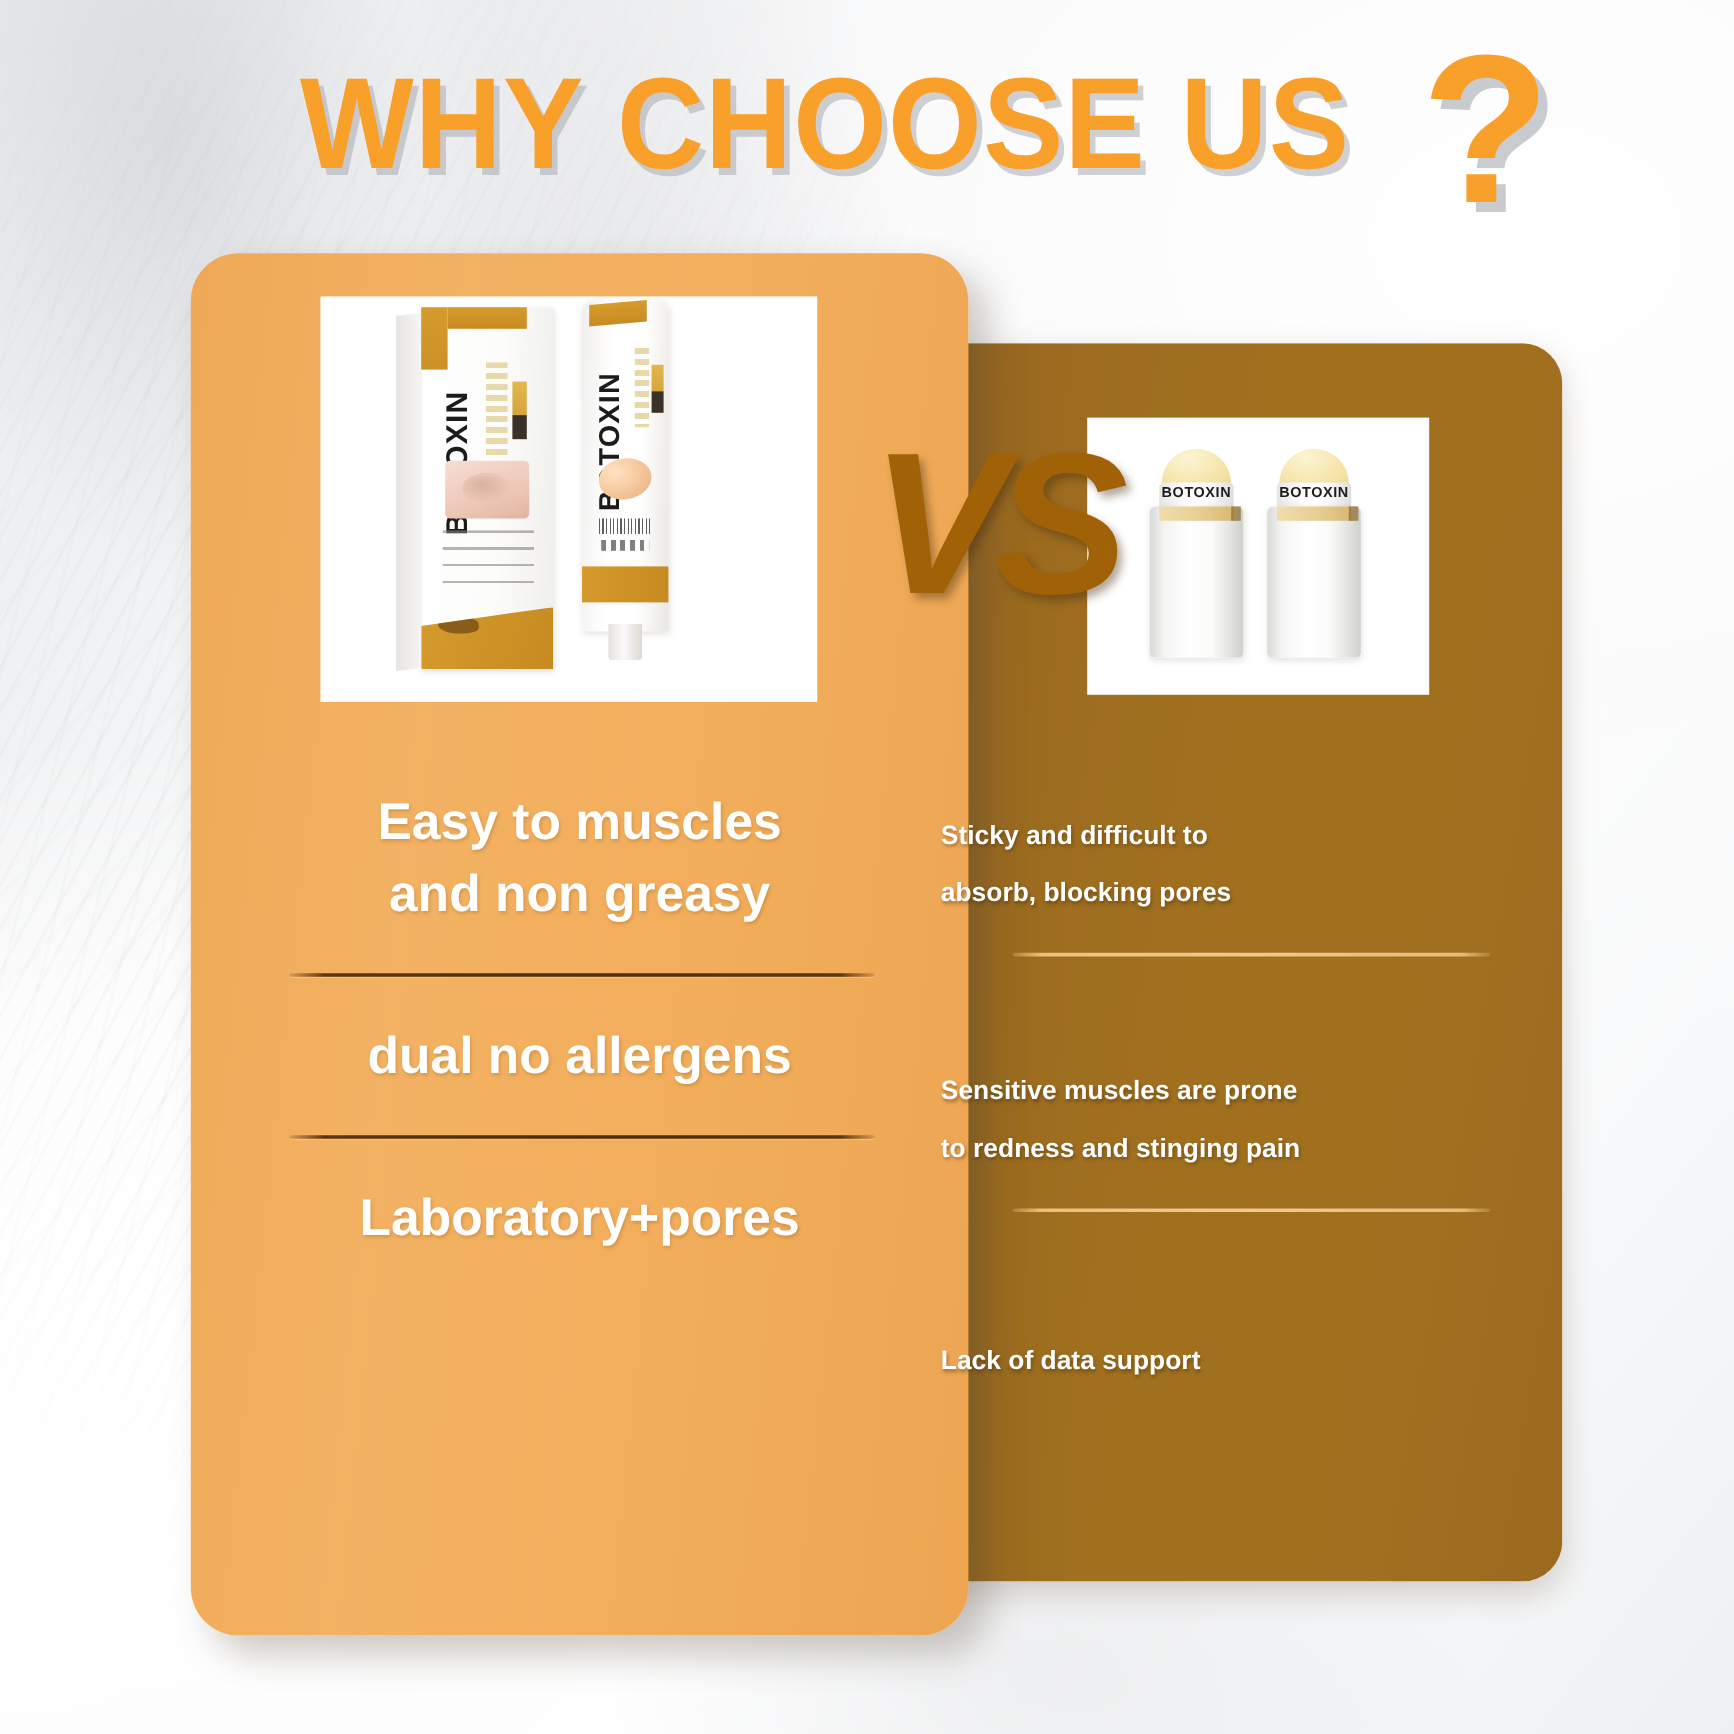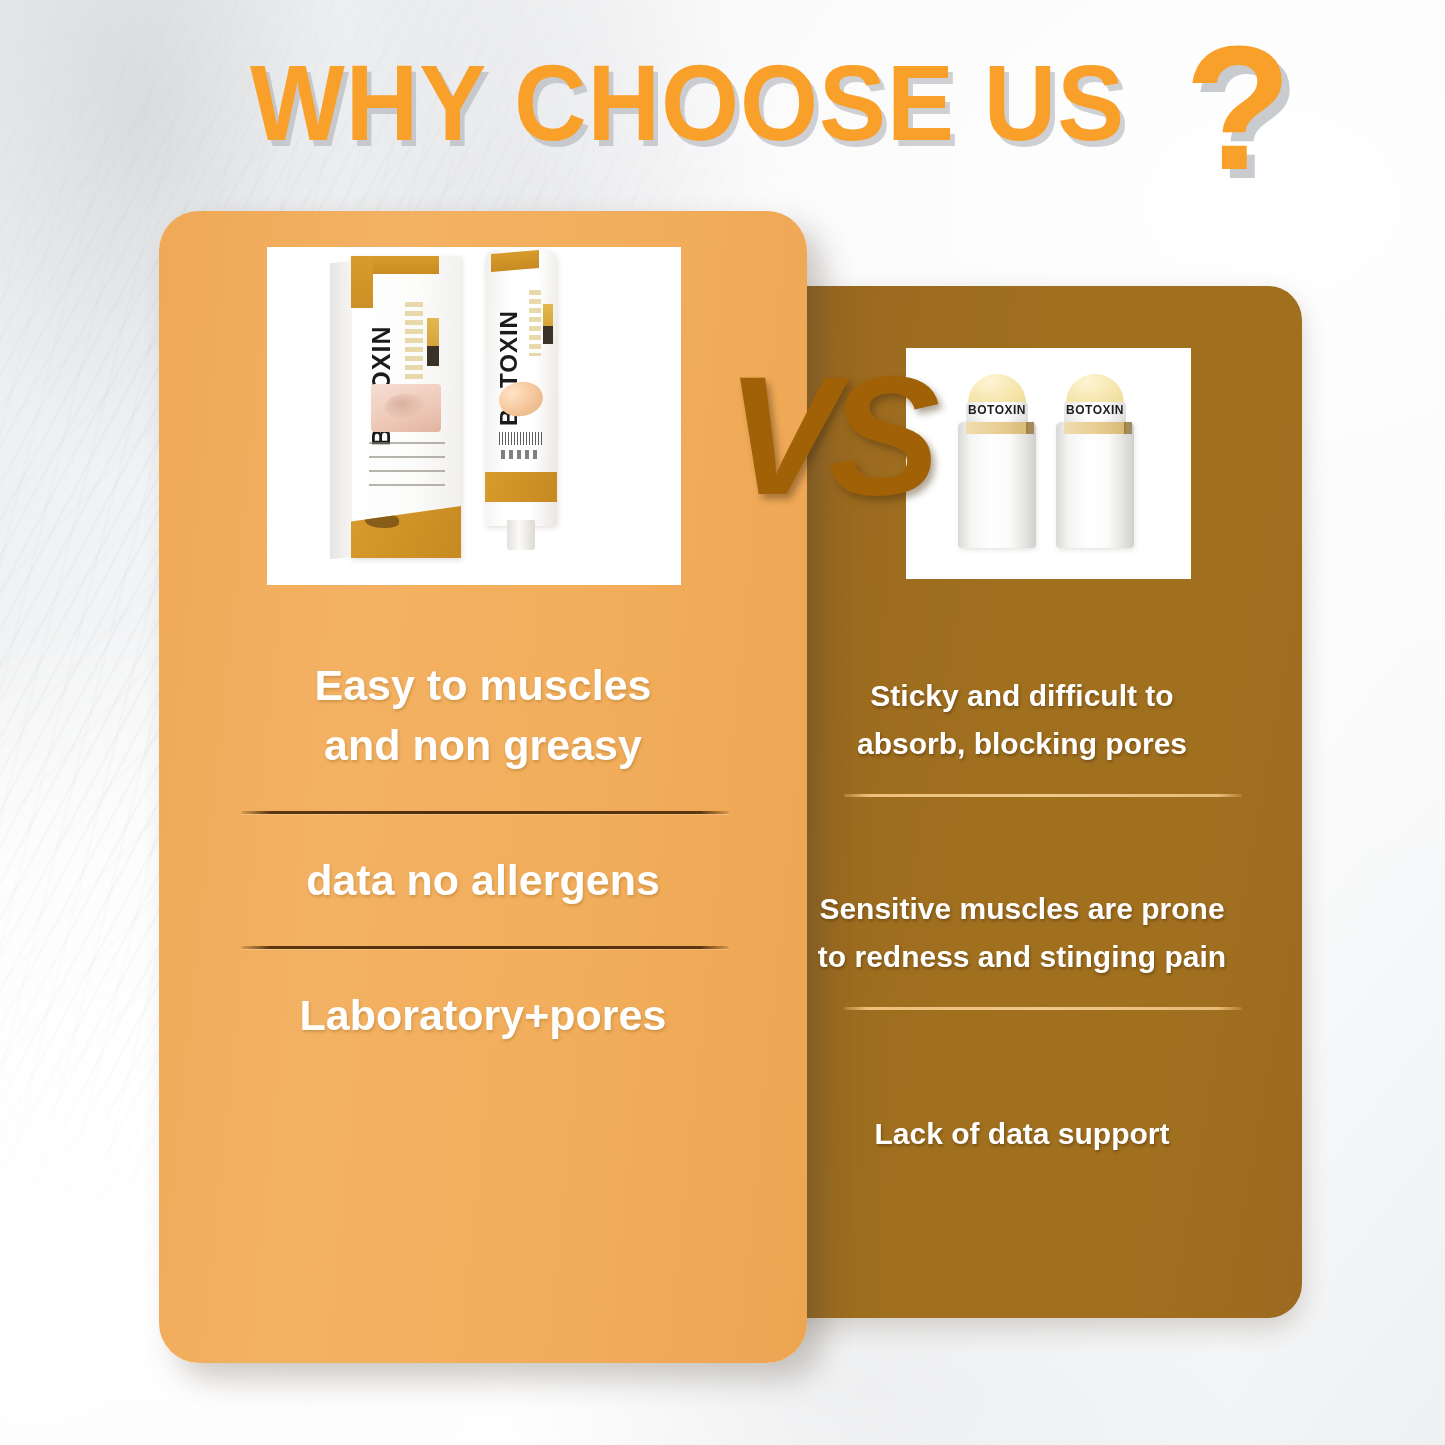--- a/index.html
+++ b/index.html
@@ -485,23 +485,23 @@
     position: absolute;
     left: 742px;
     top: 672px;
     width: 560px;
     z-index: 4;
   }
   .item-right {
     color: #ffffff;
     font-family: "Liberation Sans", sans-serif;
     font-weight: 700;
-    font-size: 30px;
+    font-size: 22px;
     line-height: 48px;
-    text-align: center;
+    text-align: left;
     padding: 0 42px;
     text-shadow: 1px 2px 3px rgba(60,36,10,.42);
   }
   .rule-right {
     height: 3px;
     margin: 26px 60px 26px 102px;
     background: linear-gradient(90deg, rgba(238,196,126,.25) 0%, #edc07a 6%, #f0c98c 50%, #e8bc78 94%, rgba(238,196,126,.20) 100%);
     border-radius: 2px;
   }
   .sp-1 { height: 62px; }
@@ -570,21 +570,21 @@
 
   <div class="vs">VS</div>
 
   <div class="list-left">
     <div class="item-left">
       <div>Easy to muscles</div>
       <div>and non greasy</div>
     </div>
     <div class="rule-left"></div>
     <div class="item-left">
-      <div>data no allergens</div>
+      <div>dual no allergens</div>
     </div>
     <div class="rule-left"></div>
     <div class="item-left">
       <div>Laboratory+pores</div>
     </div>
   </div>
 
   <div class="list-right">
     <div class="item-right">
       <div>Sticky and difficult to</div>

